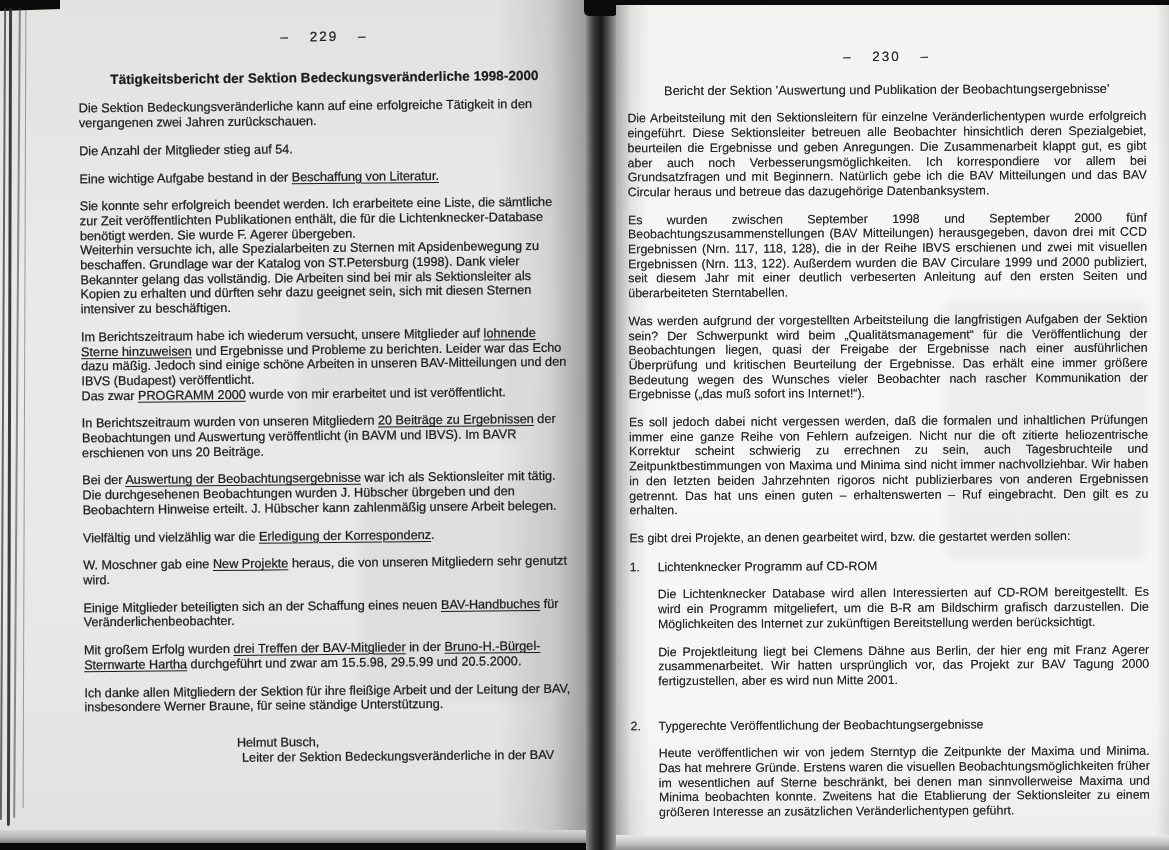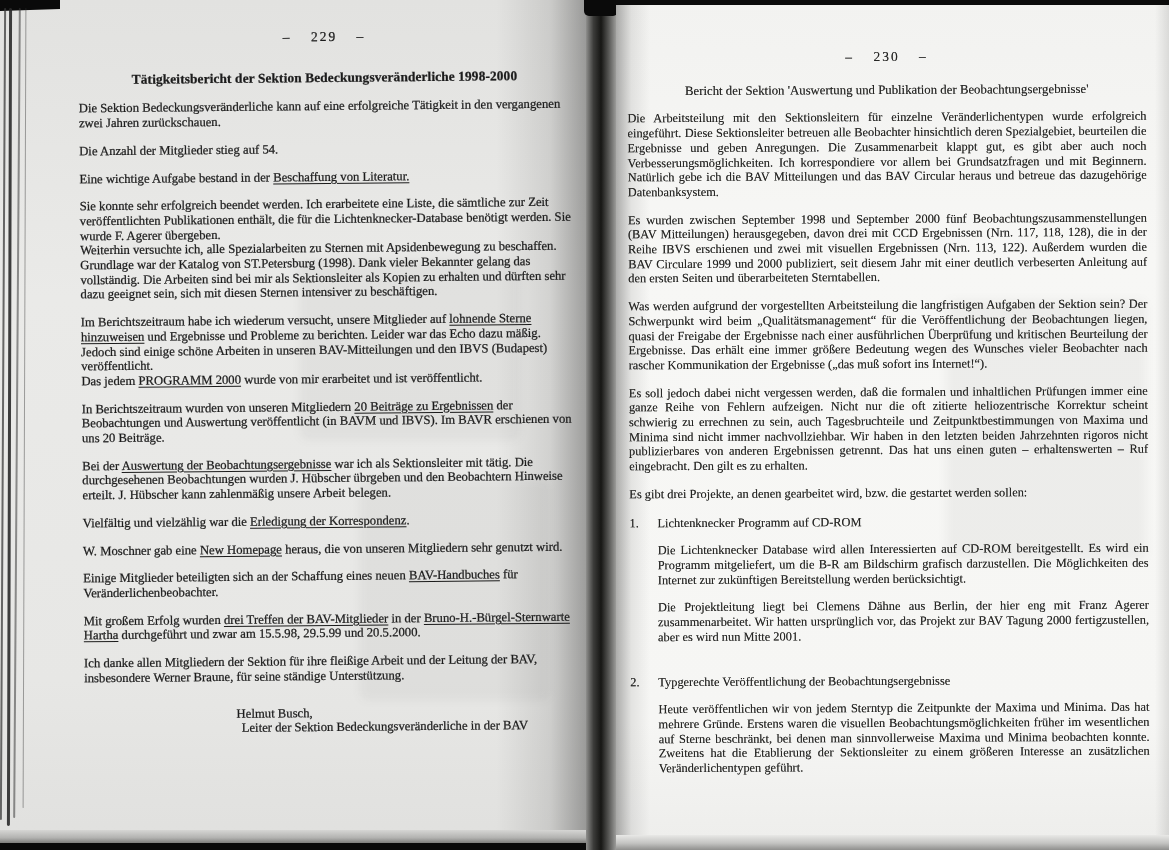--- a/index.html
+++ b/index.html
@@ -1,19 +1,19 @@
 <!DOCTYPE html>
 <html><head>
 <meta charset="utf-8">
 <style>
   html,body { margin:0; padding:0; background:#000; }
   .scan {
     position:relative; width:1169px; height:850px; overflow:hidden;
     background:#0d0d0d;
-    font-family:Liberation Serif, serif;
+    font-family:Liberation Sans, sans-serif;
   }
   
   .page-left {
     position:absolute; left:0; top:0; width:586px; height:850px;
     background:linear-gradient(180deg,#e2e2e0 0%,#eaeae8 35%,#e7e7e5 80%,#e0e0de 100%);
   }
   .page-left .shade-gutter {
     position:absolute; top:0; right:0; width:90px; height:100%;
     background:linear-gradient(90deg, rgba(0,0,0,0) 0%, rgba(0,0,0,0.10) 60%, rgba(0,0,0,0.32) 100%);
   }
@@ -121,25 +121,25 @@
   <div class="left-col">
     <div class="pagenum">– 229 –</div>
     <div class="ltitle">Tätigkeitsbericht der Sektion Bedeckungsveränderliche 1998-2000</div>
     <div>
         <p class="para"><span class="">Die Sektion Bedeckungsveränderliche kann auf eine erfolgreiche Tätigkeit in den vergangenen zwei Jahren zurückschauen.</span></p>
         <p class="para"><span class="">Die Anzahl der Mitglieder stieg auf 54.</span></p>
         <p class="para"><span class="">Eine wichtige Aufgabe bestand in der </span><span class="ul">Beschaffung von Literatur.</span></p>
         <p class="para"><span class="">Sie konnte sehr erfolgreich beendet werden. Ich erarbeitete eine Liste, die sämtliche zur Zeit veröffentlichten Publikationen enthält, die für die Lichtenknecker-Database benötigt werden. Sie wurde F. Agerer übergeben.</span></p>
         <p class="para tight"><span class="">Weiterhin versuchte ich, alle Spezialarbeiten zu Sternen mit Apsidenbewegung zu beschaffen. Grundlage war der Katalog von ST.Petersburg (1998). Dank vieler Bekannter gelang das vollständig. Die Arbeiten sind bei mir als Sektionsleiter als Kopien zu erhalten und dürften sehr dazu geeignet sein, sich mit diesen Sternen intensiver zu beschäftigen.</span></p>
         <p class="para"><span class="">Im Berichtszeitraum habe ich wiederum versucht, unsere Mitglieder auf </span><span class="ul">lohnende Sterne hinzuweisen</span><span class=""> und Ergebnisse und Probleme zu berichten. Leider war das Echo dazu mäßig. Jedoch sind einige schöne Arbeiten in unseren BAV-Mitteilungen und den IBVS (Budapest) veröffentlicht.</span></p>
-        <p class="para tight"><span class="">Das jedem </span><span class="ul">PROGRAMM 2000</span><span class=""> wurde von mir erarbeitet und ist veröffentlicht.</span></p>
+        <p class="para tight"><span class="">Das zwar </span><span class="ul">PROGRAMM 2000</span><span class=""> wurde von mir erarbeitet und ist veröffentlicht.</span></p>
         <p class="para"><span class="">In Berichtszeitraum wurden von unseren Mitgliedern </span><span class="ul">20 Beiträge zu Ergebnissen</span><span class=""> der Beobachtungen und Auswertung veröffentlicht (in BAVM und IBVS). Im BAVR erschienen von uns 20 Beiträge.</span></p>
         <p class="para"><span class="">Bei der </span><span class="ul">Auswertung der Beobachtungsergebnisse</span><span class=""> war ich als Sektionsleiter mit tätig. Die durchgesehenen Beobachtungen wurden J. Hübscher übrgeben und den Beobachtern Hinweise erteilt. J. Hübscher kann zahlenmäßig unsere Arbeit belegen.</span></p>
         <p class="para"><span class="">Vielfältig und vielzählig war die </span><span class="ul">Erledigung der Korrespondenz</span><span class="">.</span></p>
-        <p class="para"><span class="">W. Moschner gab eine </span><span class="ul">New Homepage</span><span class=""> heraus, die von unseren Mitgliedern sehr genutzt wird.</span></p>
+        <p class="para"><span class="">W. Moschner gab eine </span><span class="ul">New Projekte</span><span class=""> heraus, die von unseren Mitgliedern sehr genutzt wird.</span></p>
         <p class="para"><span class="">Einige Mitglieder beteiligten sich an der Schaffung eines neuen </span><span class="ul">BAV-Handbuches</span><span class=""> für Veränderlichenbeobachter.</span></p>
         <p class="para"><span class="">Mit großem Erfolg wurden </span><span class="ul">drei Treffen der BAV-Mitglieder</span><span class=""> in der </span><span class="ul">Bruno-H.-Bürgel-Sternwarte Hartha</span><span class=""> durchgeführt und zwar am 15.5.98, 29.5.99 und 20.5.2000.</span></p>
         <p class="para"><span class="">Ich danke allen Mitgliedern der Sektion für ihre fleißige Arbeit und der Leitung der BAV, insbesondere Werner Braune, für seine ständige Unterstützung.</span></p>
       </div>
     <div class="sig">
       <div>Helmut Busch,</div>
       <div class="role">Leiter der Sektion Bedeckungsveränderliche in der BAV</div>
     </div>
   </div>
 

